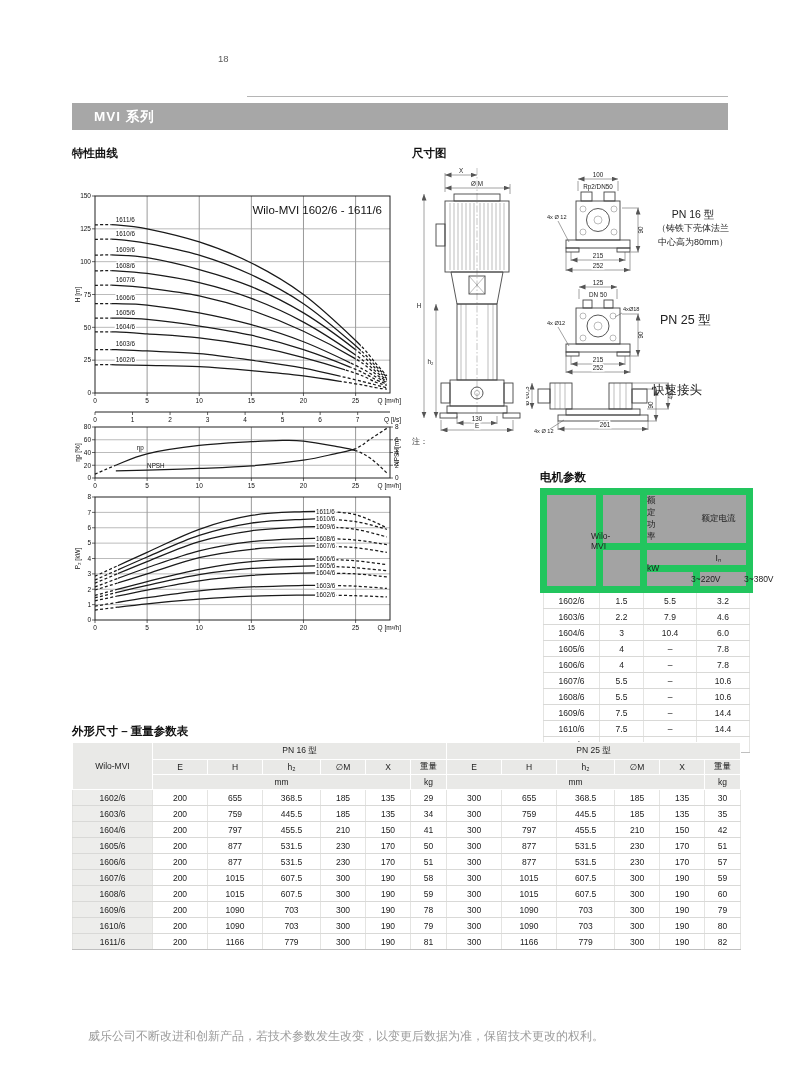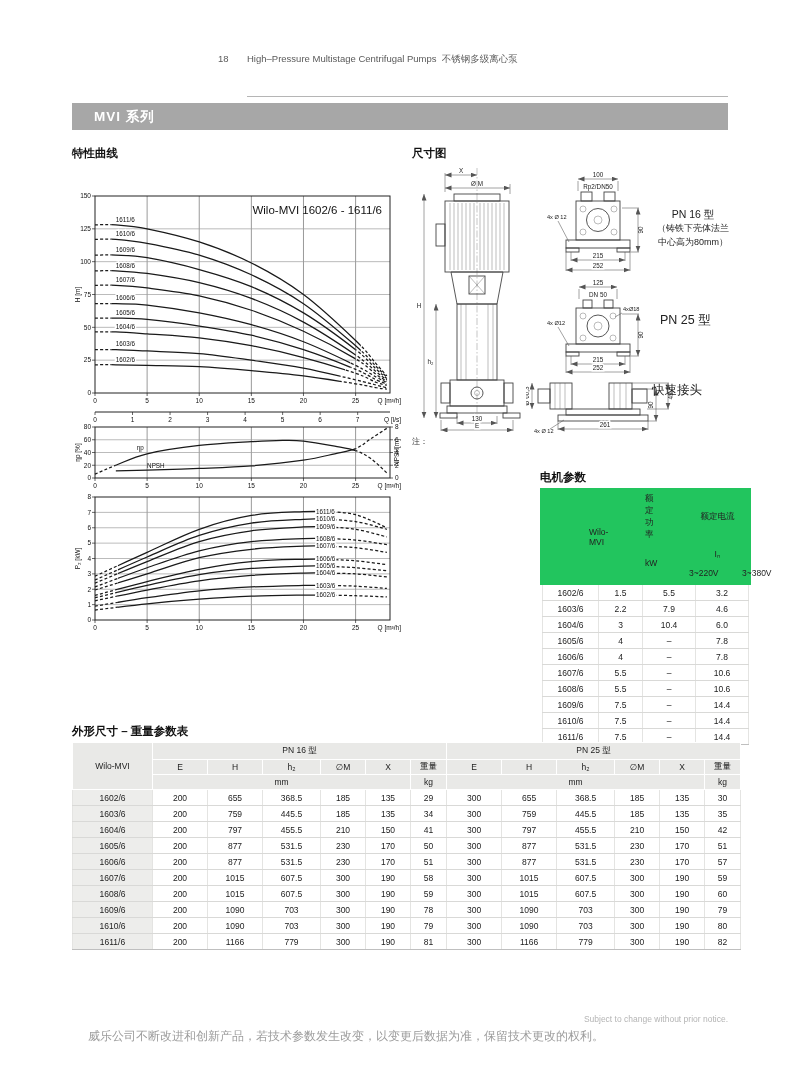--- a/index.html
+++ b/index.html
@@ -34,21 +34,21 @@
   .cap1{font-size:10.5px;color:#222;text-align:center;line-height:1.55;}
   .cap1 .t1{font-size:10.5px;}
   .cap1 .t2{font-size:9px;}
   .capbig{font-size:12.5px;color:#222;}
   #note{font-size:8px;color:#333;line-height:1.55;display:flex;}
   #note .lbl{white-space:nowrap;}
   
   table{border-collapse:collapse;table-layout:fixed;}
   th,td{text-align:center;vertical-align:middle;font-weight:normal;
         font-size:8.5px;color:#222;padding:0;}
-  #motor-table thead th{background:#22c55e;border:5px solid #22c55e;padding-left:44px;}
+  #motor-table thead th{background:#a3a3a3;border:7px solid #22c55e;padding-left:44px;}
   #motor-table thead tr:nth-child(1) th{height:20px;}
   #motor-table thead tr:nth-child(2) th{height:15px;}
   #motor-table thead tr:nth-child(3) th{height:14px;margin-top:15px;}
   #motor-table tbody td{height:15px;border:1px solid #e4e4e2;border-bottom:1px solid #d9d9d7;background:#fff;}
   #motor-table tbody tr:last-child td{border-bottom:1px solid #bfbfbf;}
   #size-table thead th{background:#e9e9e7;border:1px solid #fff;}
   #size-table thead tr:nth-child(1) th{height:16px;}
   #size-table thead tr:nth-child(2) th{height:14px;}
   #size-table thead tr:nth-child(3) th{height:14px;}
   #size-table tbody td{height:15px;border:1px solid #e4e4e2;border-bottom:1px solid #d9d9d7;background:#fff;}
@@ -56,24 +56,20 @@
   #size-table tbody tr:last-child td{border-bottom:1px solid #bfbfbf;}
   #footer-en{font-size:8.5px;color:#b5b5b5;text-align:right;}
   #footer-zh{font-size:12px;color:#9c9c9c;text-align:left;font-family:Liberation Serif, serif;}
 </style>
 </head>
 <body>
 
 <div id="page">
 
   <div class="abs small-gray" style="left:218px;top:53px;">18</div>
-  <div class="abs small-gray" style="left:247px;top:53px;white-space:nowrap;">
-    <span>High–Pressure Multistage Centrifugal Pumps</span>&nbsp;
-    <span>不锈钢多级离心泵</span>
-  </div>
   <div id="rule" class="abs" style="left:247px;top:96px;width:481px;"></div>
 
   <div id="banner" class="abs" style="left:72px;top:103px;width:656px;height:27px;">MVI 系列</div>
 
   <div class="abs sec-heading" style="left:72px;top:146px;">特性曲线</div>
   <div class="abs sec-heading" style="left:412px;top:146px;">尺寸图</div>
 
   <svg id="chart1" class="abs" style="left:72px;top:168px;" width="330" height="256">
       <line x1="75.12014134275618" y1="28" x2="75.12014134275618" y2="225" class="gv"></line>
       <line x1="127.24028268551237" y1="28" x2="127.24028268551237" y2="225" class="gv"></line>
@@ -893,16 +889,15 @@
           <td>300</td>
           <td>1166</td>
           <td>779</td>
           <td>300</td>
           <td>190</td>
           <td>82</td>
         </tr>
       </tbody>
   </table>
 
-  <div id="footer-en" class="abs" style="right:72px;top:1014px;width:600px;">Subject to change without prior notice.</div>
   <div id="footer-zh" class="abs" style="right:72px;top:1028px;width:640px;">威乐公司不断改进和创新产品，若技术参数发生改变，以变更后数据为准，保留技术更改的权利。</div>
 
 </div>
 
 </body></html>

